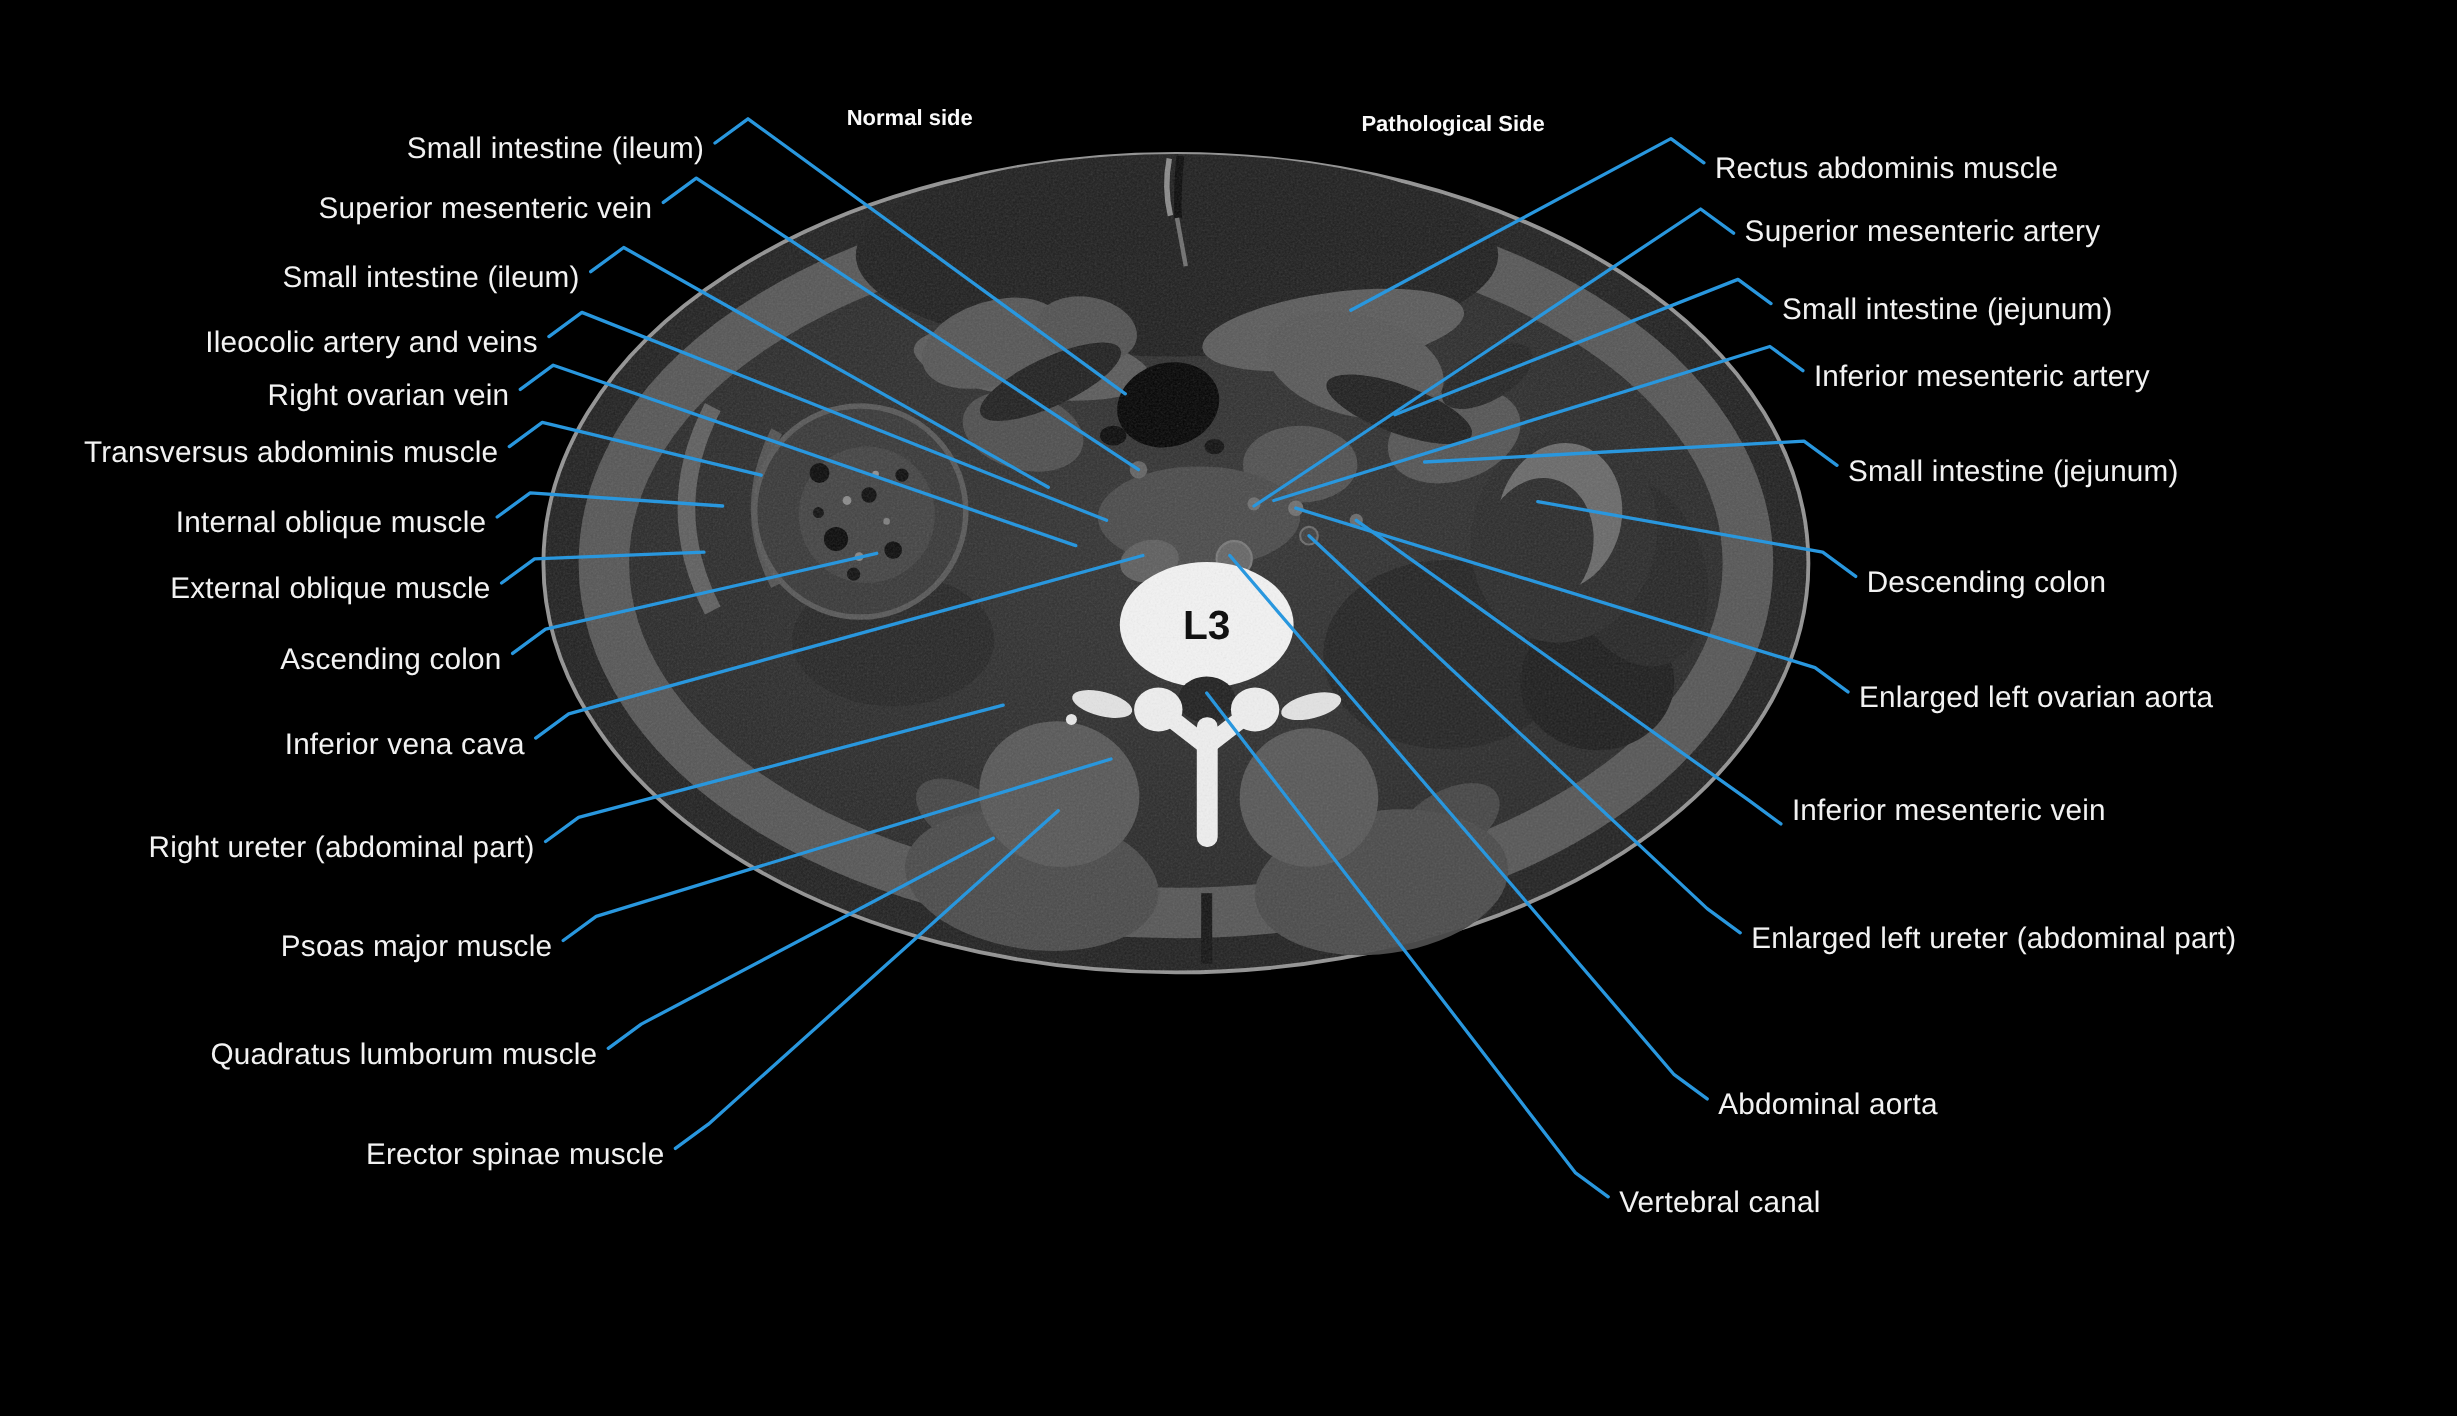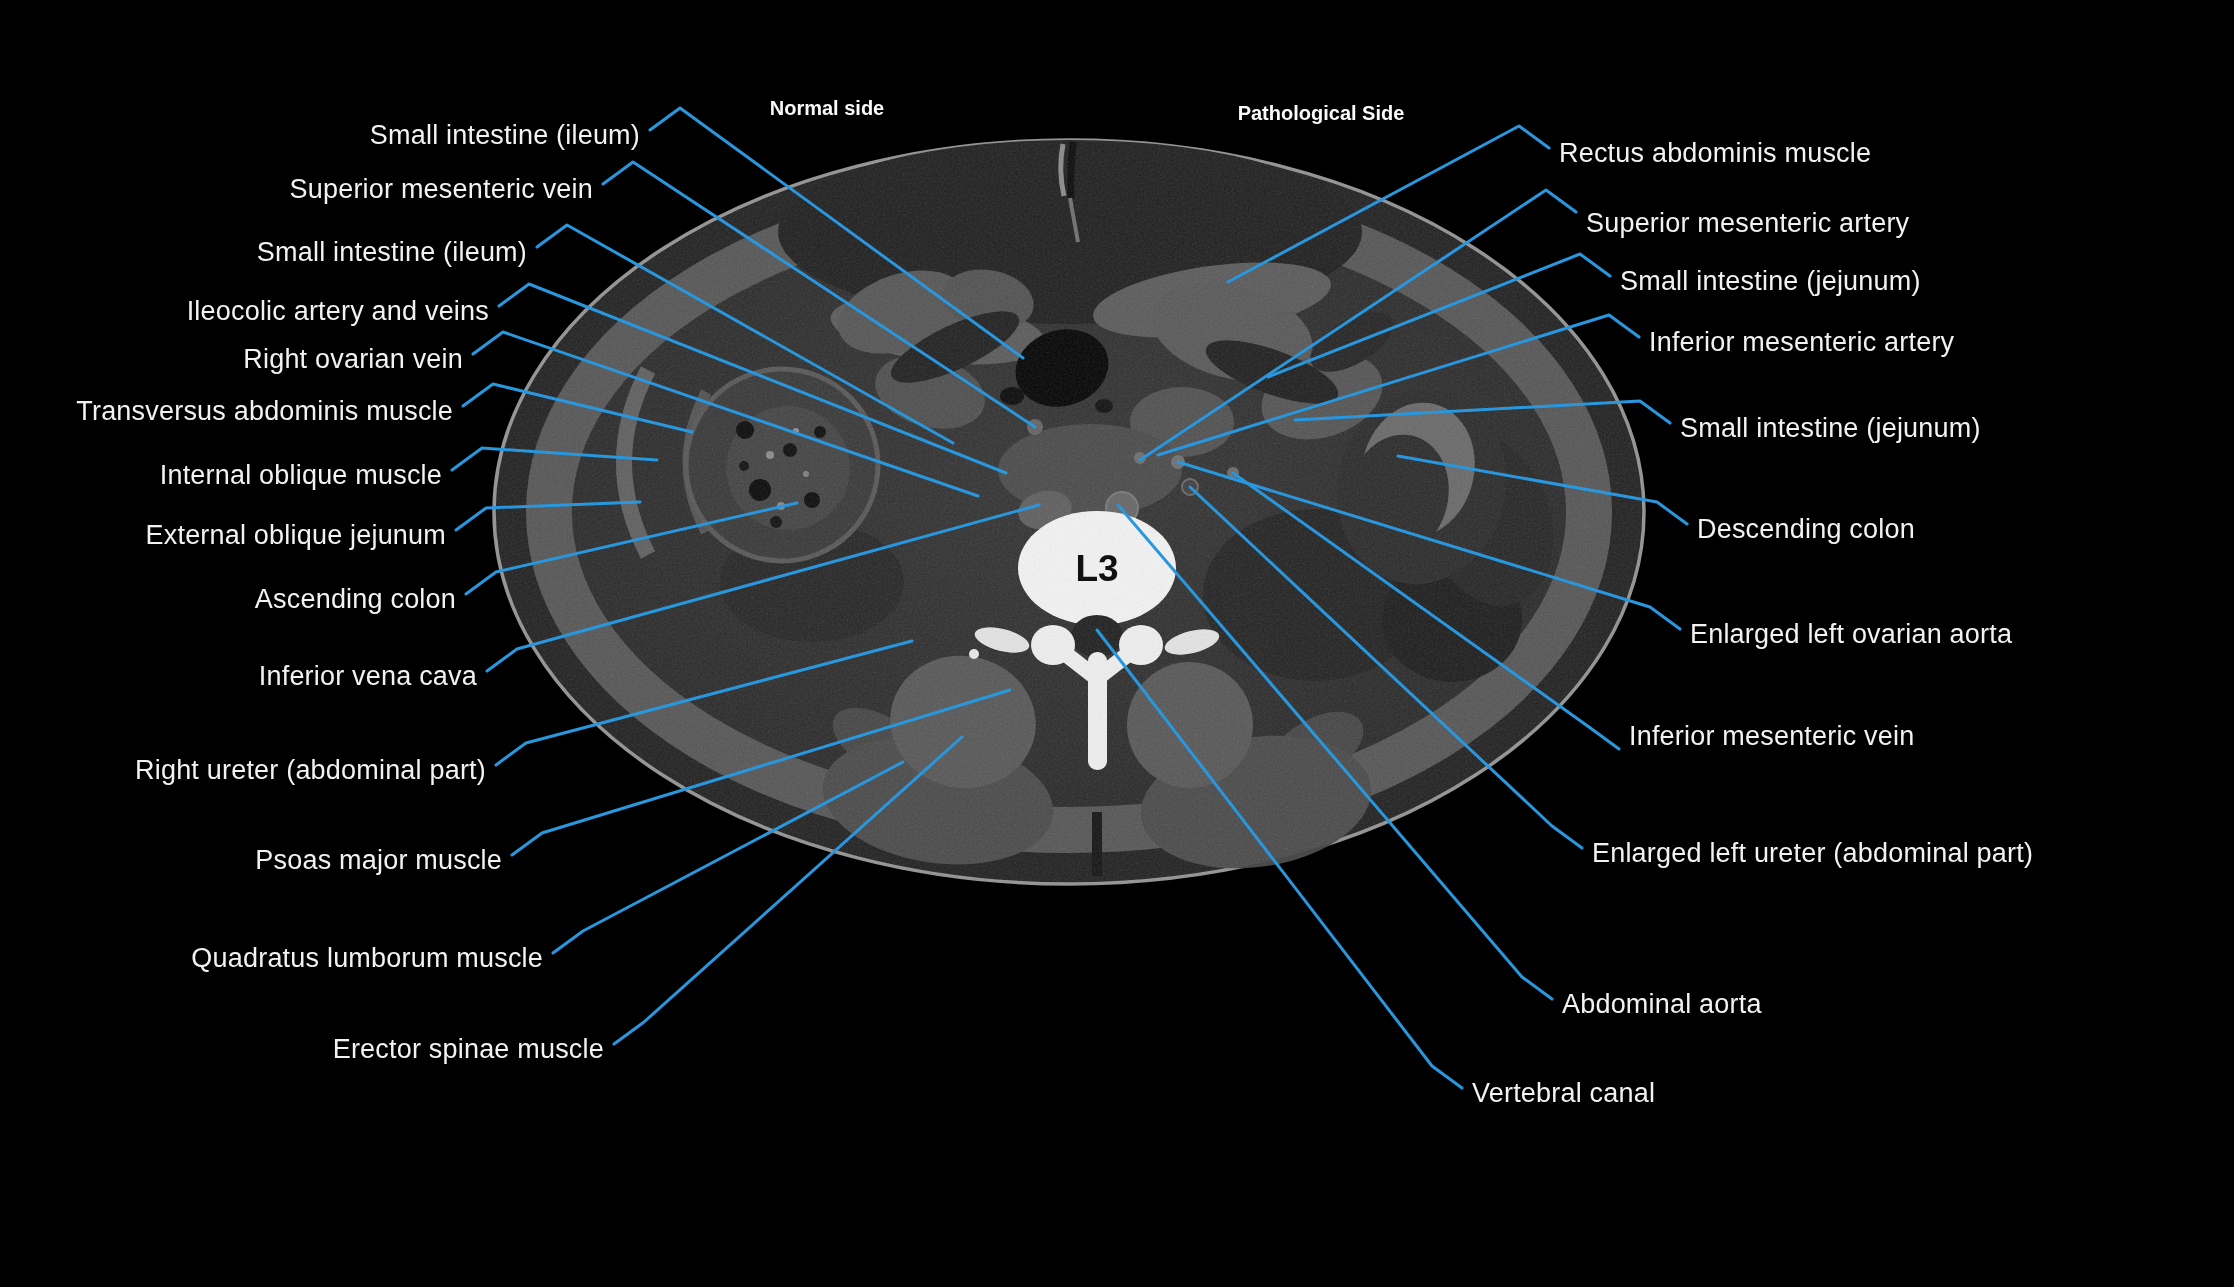--- a/index.html
+++ b/index.html
@@ -187,30 +187,30 @@
   <div class="hdr" style="left:827px;top:97px">Normal side</div>
   <div class="hdr" style="left:1321px;top:102px">Pathological Side</div>
 
   <div class="lbl" style="right:1594px;top:119px">Small intestine (ileum)</div>
   <div class="lbl" style="right:1641px;top:173px">Superior mesenteric vein</div>
   <div class="lbl" style="right:1707px;top:236px">Small intestine (ileum)</div>
   <div class="lbl" style="right:1745px;top:295px">Ileocolic artery and veins</div>
   <div class="lbl" style="right:1771px;top:343px">Right ovarian vein</div>
   <div class="lbl" style="right:1781px;top:395px">Transversus abdominis muscle</div>
   <div class="lbl" style="right:1792px;top:459px">Internal oblique muscle</div>
-  <div class="lbl" style="right:1788px;top:519px">External oblique jejunum</div>
+  <div class="lbl" style="right:1788px;top:519px">External oblique muscle</div>
   <div class="lbl" style="right:1778px;top:583px">Ascending colon</div>
   <div class="lbl" style="right:1757px;top:660px">Inferior vena cava</div>
   <div class="lbl" style="right:1748px;top:754px">Right ureter (abdominal part)</div>
   <div class="lbl" style="right:1732px;top:844px">Psoas major muscle</div>
   <div class="lbl" style="right:1691px;top:942px">Quadratus lumborum muscle</div>
   <div class="lbl" style="right:1630px;top:1033px">Erector spinae muscle</div>
 
   <div class="lbl" style="left:1559px;top:137px">Rectus abdominis muscle</div>
-  <div class="lbl" style="left:1586px;top:207px">Superior mesenteric artery</div>
+  <div class="lbl" style="left:1586px;top:194px">Superior mesenteric artery</div>
   <div class="lbl" style="left:1620px;top:265px">Small intestine (jejunum)</div>
   <div class="lbl" style="left:1649px;top:326px">Inferior mesenteric artery</div>
   <div class="lbl" style="left:1680px;top:412px">Small intestine (jejunum)</div>
   <div class="lbl" style="left:1697px;top:513px">Descending colon</div>
   <div class="lbl" style="left:1690px;top:618px">Enlarged left ovarian aorta</div>
   <div class="lbl" style="left:1629px;top:720px">Inferior mesenteric vein</div>
   <div class="lbl" style="left:1592px;top:837px">Enlarged left ureter (abdominal part)</div>
   <div class="lbl" style="left:1562px;top:988px">Abdominal aorta</div>
   <div class="lbl" style="left:1472px;top:1077px">Vertebral canal</div>
 

